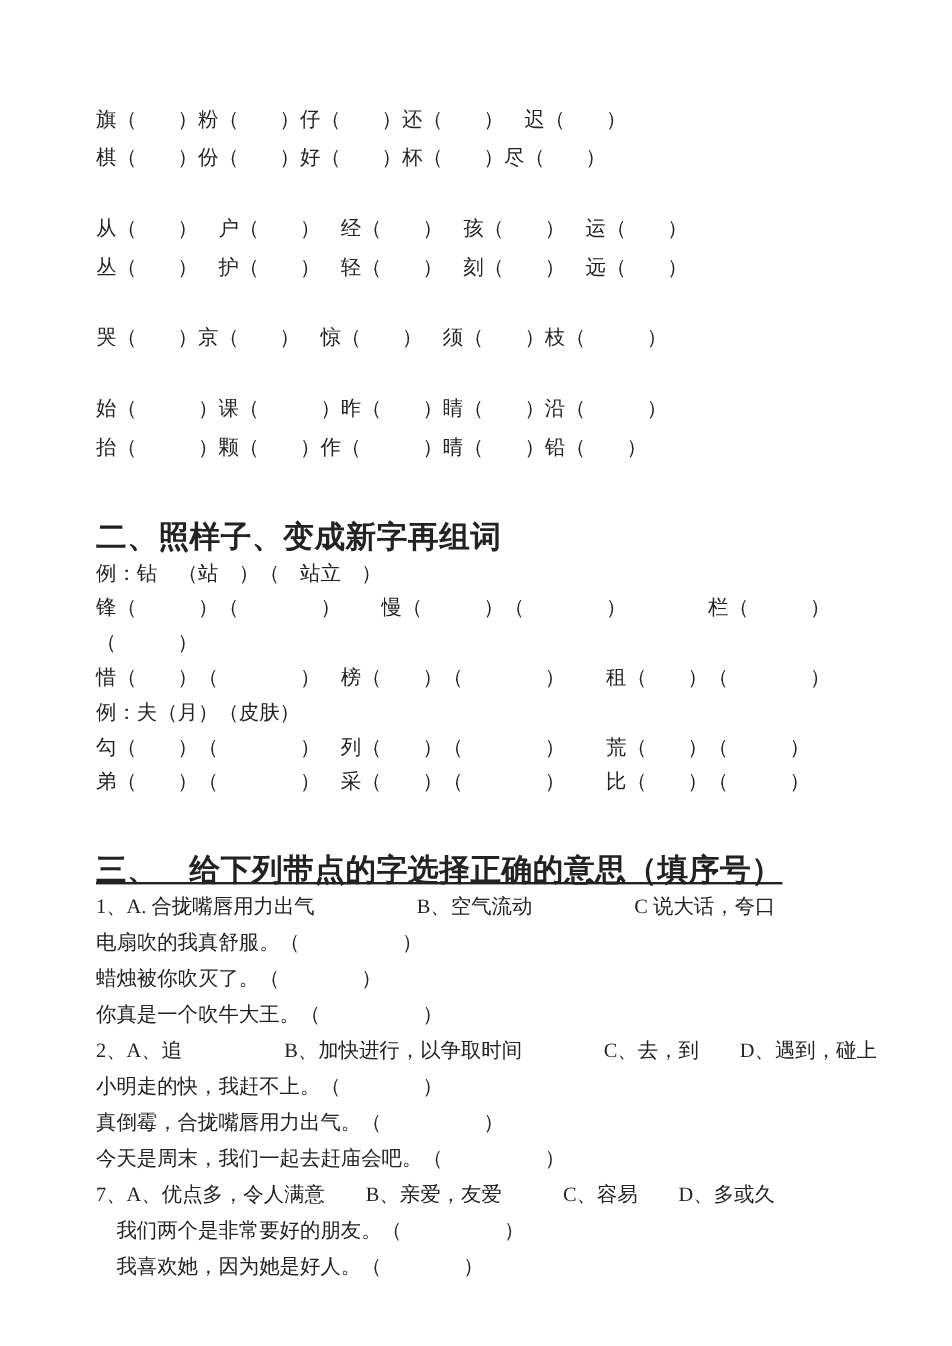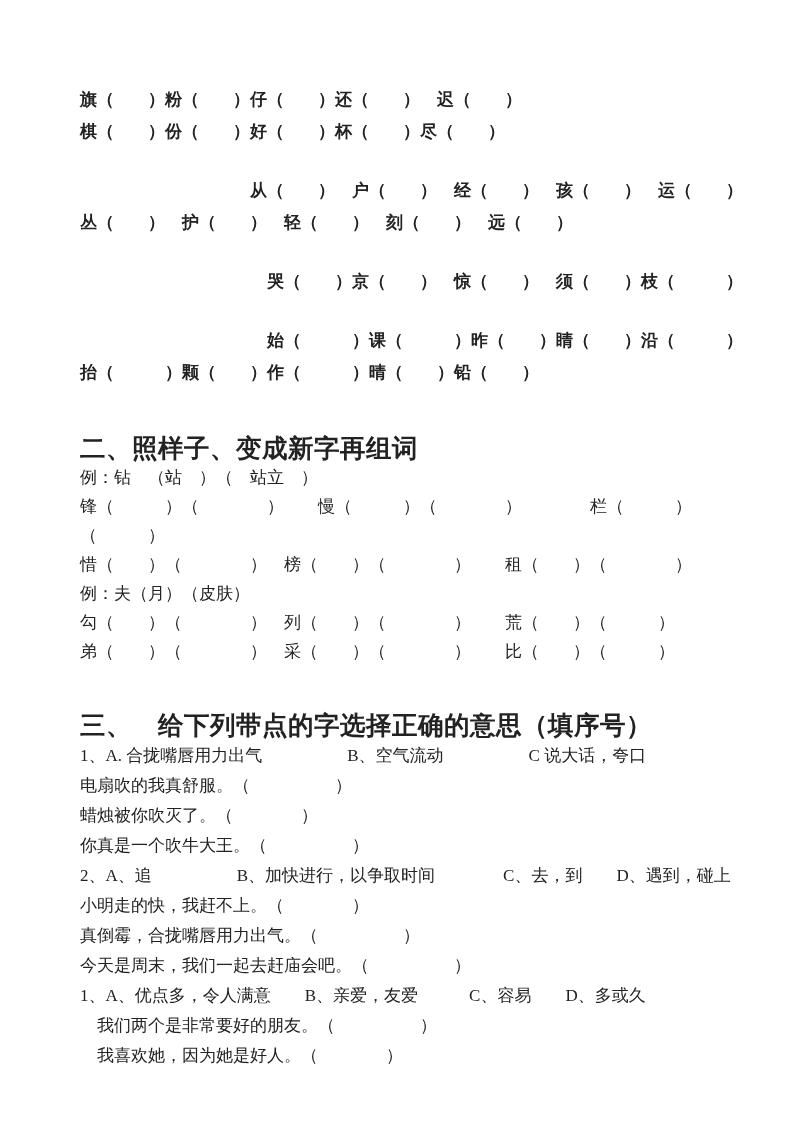--- a/index.html
+++ b/index.html
@@ -22,25 +22,23 @@
     color: #222222;
   }
   section { margin: 0; padding: 0; }
   .line {
     white-space: pre;
     margin: 0;
   }
   .s1-line {
     height: 32px;
     line-height: 32px;
-    font-weight: bold;
   }
   .group-start {
     margin-top: 27px;
-    text-align: right;
   }
   .s2-line {
     height: 29px;
     line-height: 29px;
   }
   .s3-line {
     height: 30px;
     line-height: 30px;
   }
   .heading {
@@ -49,20 +47,21 @@
     letter-spacing: 0.5px;
     margin-top: 44px;
   }
   .heading-2 {
     height: 30px;
     line-height: 30px;
   }
   .heading-3 {
     height: 31px;
     line-height: 31px;
+    text-decoration: underline;
   }
 </style>
 </head>
 <body>
 
 <div class="page">
 
   <section>
     <div class="line s1-line">旗（　　）粉（　　）仔（　　）还（　　）　迟（　　）</div>
     <div class="line s1-line">棋（　　）份（　　）好（　　）杯（　　）尽（　　）</div>
@@ -87,18 +86,18 @@
   <section>
     <h2 class="line heading heading-3">三、　给下列带点的字选择正确的意思（填序号）</h2>
     <div class="line s3-line">1、A. 合拢嘴唇用力出气　　　　　B、空气流动　　　　　C 说大话，夸口</div>
     <div class="line s3-line">电扇吹的我真舒服。（　　　　　）</div>
     <div class="line s3-line">蜡烛被你吹灭了。（　　　　）</div>
     <div class="line s3-line">你真是一个吹牛大王。（　　　　　）</div>
     <div class="line s3-line">2、A、追　　　　　B、加快进行，以争取时间　　　　C、去，到　　D、遇到，碰上</div>
     <div class="line s3-line">小明走的快，我赶不上。（　　　　）</div>
     <div class="line s3-line">真倒霉，合拢嘴唇用力出气。（　　　　　）</div>
     <div class="line s3-line">今天是周末，我们一起去赶庙会吧。（　　　　　）</div>
-    <div class="line s3-line">1、A、优点多，令人满意　　B、亲爱，友爱　　　C、容易　　D、多或久</div>
+    <div class="line s3-line">7、A、优点多，令人满意　　B、亲爱，友爱　　　C、容易　　D、多或久</div>
     <div class="line s3-line">　我们两个是非常要好的朋友。（　　　　　）</div>
     <div class="line s3-line">　我喜欢她，因为她是好人。（　　　　）</div>
   </section>
 
 </div>
 
 </body></html>

